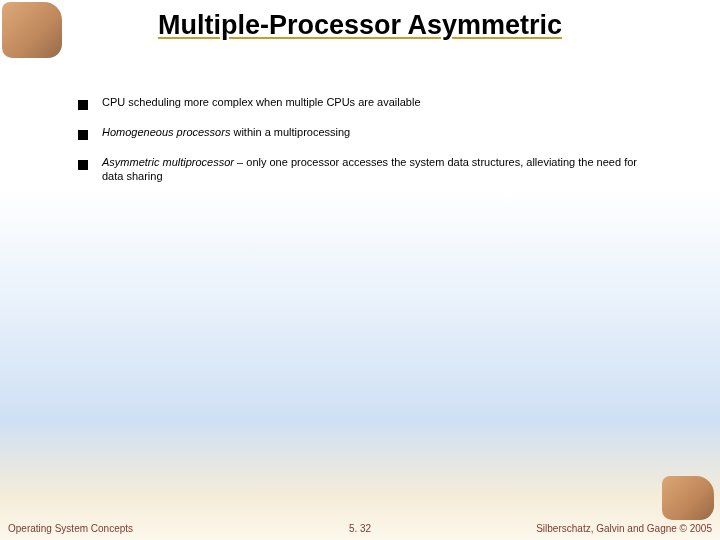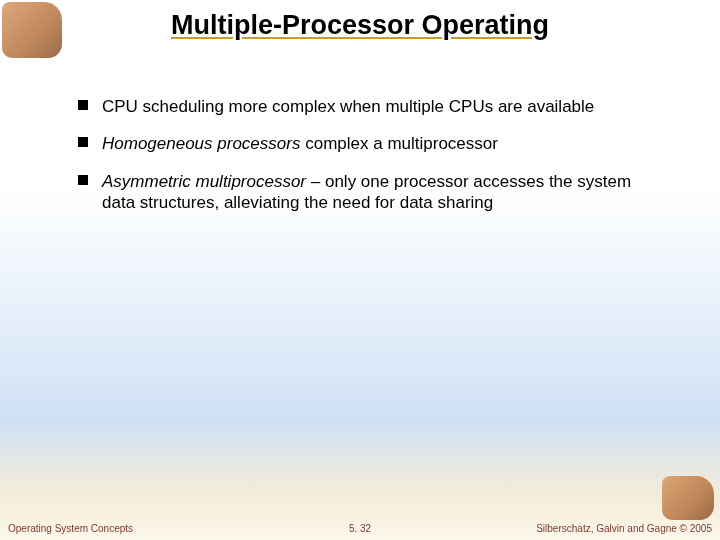--- a/index.html
+++ b/index.html
@@ -35,21 +35,21 @@
   .content {
     position: absolute;
     top: 96px;
     left: 78px;
     right: 60px;
   }
   .bullet-item {
     display: flex;
     align-items: flex-start;
     margin-bottom: 16px;
-    font-size: 17px;
+    font-size: 11px;
     line-height: 1.25;
     color: #000;
   }
   .bullet-marker {
     width: 10px;
     height: 10px;
     background: #000;
     margin-top: 4px;
     margin-right: 14px;
     flex: 0 0 10px;
@@ -67,30 +67,30 @@
   }
   .footer-left { position: absolute; left: 8px; bottom: 0; }
   .footer-center { position: absolute; left: 50%; transform: translateX(-50%); bottom: 0; }
   .footer-right { position: absolute; right: 8px; bottom: 0; margin-top: 36px; }
 </style>
 </head>
 <body>
 
 <div class="corner-img top-left"></div>
 
-<h1 class="title">Multiple-Processor Operating</h1>
+<h1 class="title">Multiple-Processor Asymmetric</h1>
 
 <div class="content">
   <div class="bullet-item">
     <div class="bullet-marker"></div>
     <div class="bullet-text"><span></span><span class="em"></span><span>CPU scheduling more complex when multiple CPUs are available</span></div>
   </div>
   <div class="bullet-item">
     <div class="bullet-marker"></div>
-    <div class="bullet-text"><span></span><span class="em">Homogeneous processors</span><span> complex a multiprocessor</span></div>
+    <div class="bullet-text"><span></span><span class="em">Homogeneous processors</span><span> within a multiprocessing</span></div>
   </div>
   <div class="bullet-item">
     <div class="bullet-marker"></div>
     <div class="bullet-text"><span></span><span class="em">Asymmetric multiprocessor</span><span> – only one processor accesses the system data structures, alleviating the need for data sharing</span></div>
   </div>
 </div>
 
 <div class="corner-img bottom-right"></div>
 
 <div class="footer">

